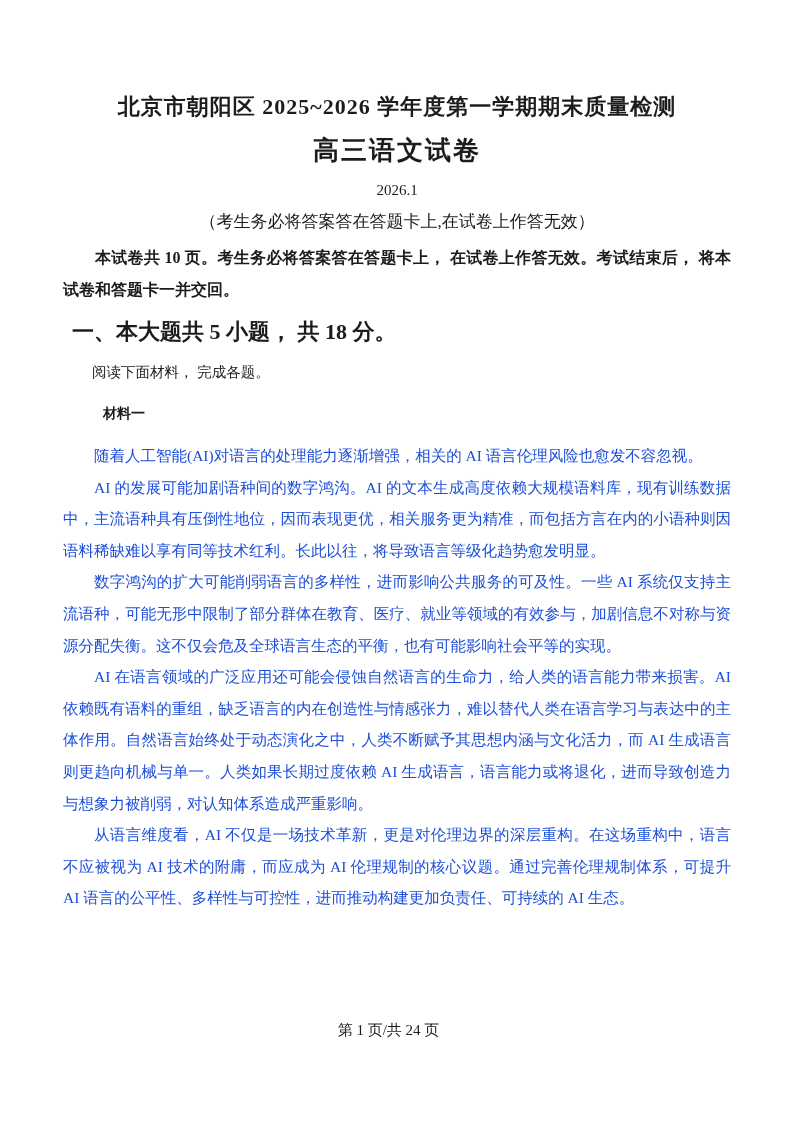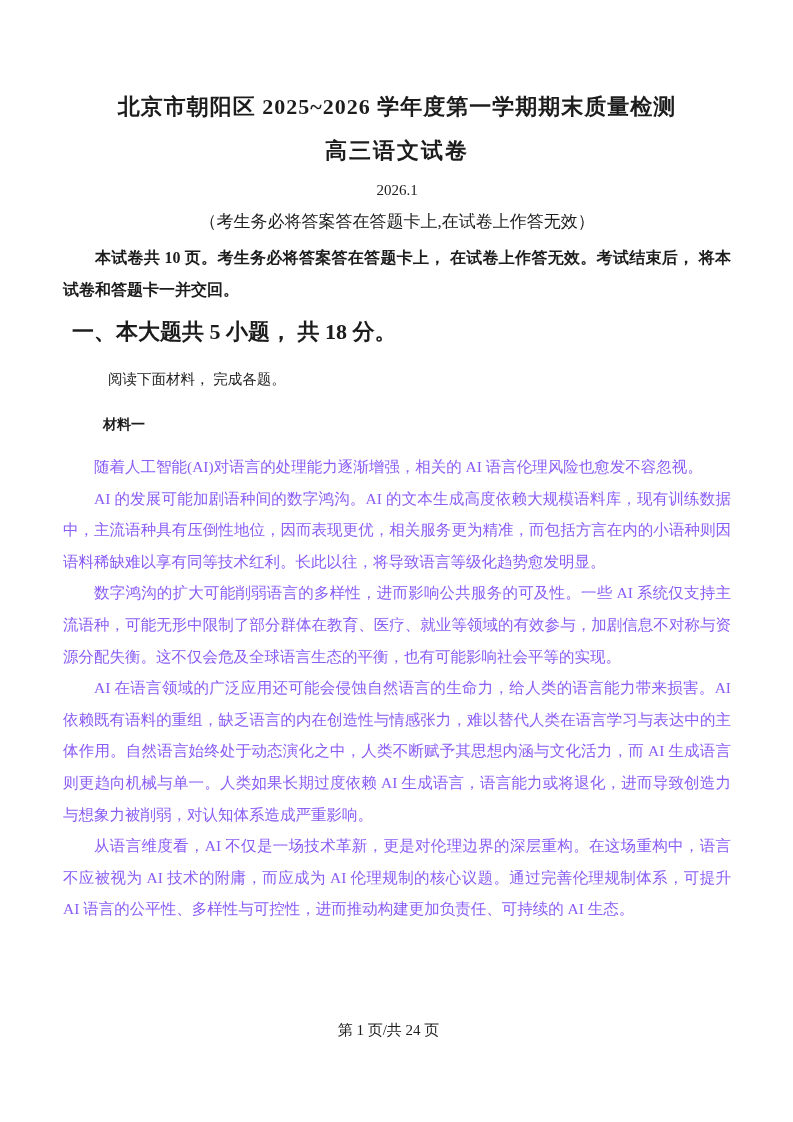--- a/index.html
+++ b/index.html
@@ -23,21 +23,21 @@
     text-align: center;
   }
   .doc-title {
     font-size: 22px;
     line-height: 30px;
     font-weight: 700;
     margin: 0 0 15px 0;
     letter-spacing: 1px;
   }
   .doc-subtitle {
-    font-size: 22px;
+    font-size: 26px;
     line-height: 28px;
     font-weight: 700;
     margin: 0 0 14px 0;
     letter-spacing: 2px;
   }
   .doc-date {
     font-size: 15px;
     line-height: 22px;
     margin: 0 0 7px 0;
     font-weight: 400;
@@ -66,39 +66,39 @@
   .section-heading {
     font-size: 22px;
     line-height: 33px;
     font-weight: 700;
     margin: 9px;
     text-align: left;
   }
   .reading-instruction {
     font-size: 14.5px;
     line-height: 30px;
-    margin: 16px;
+    margin: 0;
     text-indent: 2em;
     font-weight: 400;
   }
   .material-label {
     font-size: 14px;
     line-height: 29px;
     margin: 12px;
     text-indent: 2em;
     font-weight: 700;
   }
   .body-para {
     font-size: 15.5px;
     line-height: 31.6px;
     margin: 0;
     text-indent: 2em;
     text-align: justify;
     font-weight: 400;
-    color: #8b5cf6;
+    color: #1d4ed8;
   }
   .page-footer {
     position: absolute;
     left: 0;
     right: 16px;
     top: 1019px;
     text-align: center;
     font-size: 15px;
     line-height: 22px;
     color: #1c1c1c;

